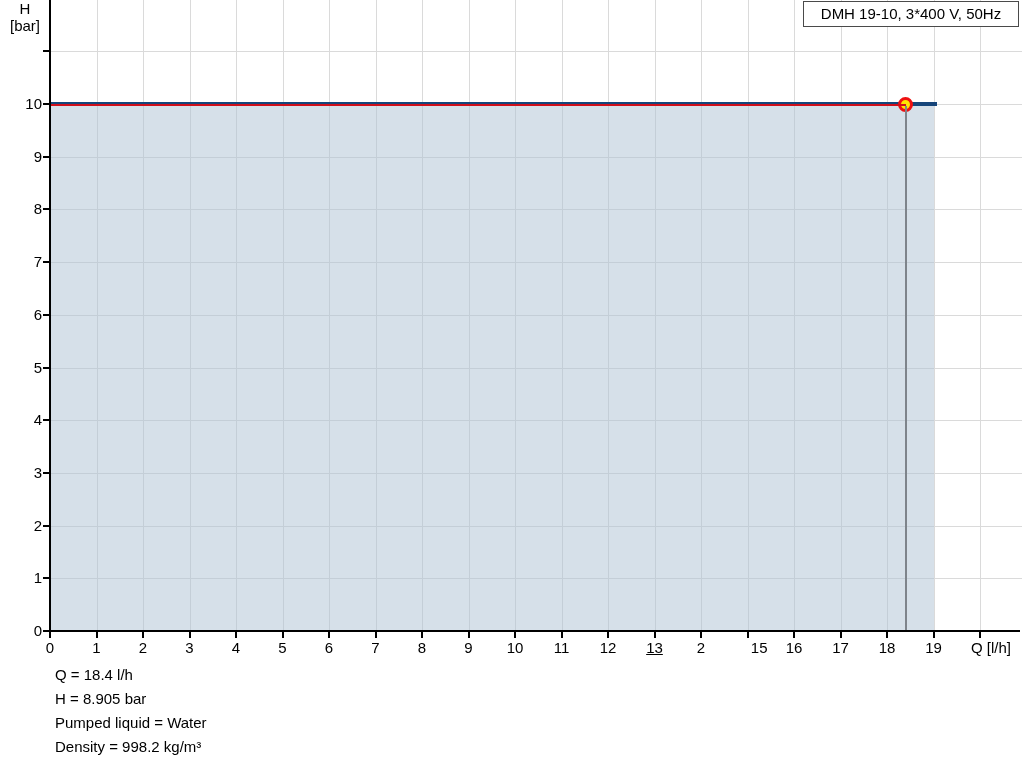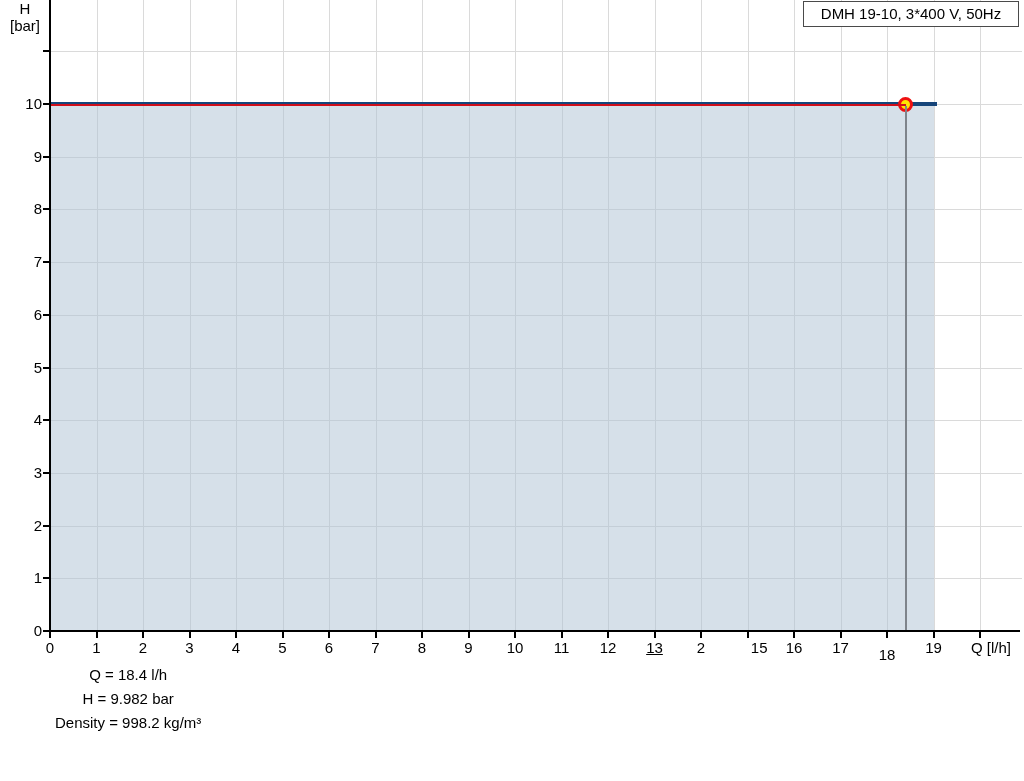--- a/index.html
+++ b/index.html
@@ -23,41 +23,42 @@
   .xlab{text-align:center;width:40px;}
   .ylab{text-align:right;width:34px;}
   #y-axis-title{left:2px;top:0px;width:46px;text-align:center;font-size:15px;line-height:17px;z-index:8;}
   #x-axis-title{left:958px;top:637px;width:66px;text-align:center;font-size:15px;line-height:22px;z-index:8;white-space:nowrap;}
   #curve-label-box{
     left:803px;top:1px;width:216px;height:26px;box-sizing:border-box;
     background:#fff;border:1px solid #4a4a4a;z-index:10;
     font-size:15px;line-height:24px;text-align:center;white-space:nowrap;
   }
   #footer-notes{left:55px;top:663px;font-size:15px;line-height:24px;z-index:8;}
-  .noteline{white-space:nowrap;text-align:center;}
+  .noteline{white-space:nowrap;}
 </style>
 </head>
 <body>
 
 <div id="stage">
 
   <div id="plot"></div>
 
   <div class="abs" id="y-axis-title">
     <div>H</div>
     <div>[bar]</div>
   </div>
 
   <div class="abs" id="x-axis-title">Q [l/h]</div>
 
   <div class="abs" id="curve-label-box">DMH 19-10, 3*400 V, 50Hz</div>
 
   <div class="abs" id="footer-notes">
     <div class="noteline">Q = 18.4 l/h</div>
-    <div class="noteline">H = 9.982 bar</div>
+    <div class="noteline">H = 8.905 bar</div>
+    <div class="noteline">Pumped liquid = Water</div>
     <div class="noteline">Density = 998.2 kg/m³</div>
   </div>
 
 <div class="abs gridline" style="left: 96.5px; top: 0px; width: 1px; height: 630px; background: rgb(218, 218, 218);"></div>
     <div class="abs gridline" style="left: 143px; top: 0px; width: 1px; height: 630px; background: rgb(218, 218, 218);"></div>
     <div class="abs gridline" style="left: 189.5px; top: 0px; width: 1px; height: 630px; background: rgb(218, 218, 218);"></div>
     <div class="abs gridline" style="left: 236px; top: 0px; width: 1px; height: 630px; background: rgb(218, 218, 218);"></div>
     <div class="abs gridline" style="left: 282.5px; top: 0px; width: 1px; height: 630px; background: rgb(218, 218, 218);"></div>
     <div class="abs gridline" style="left: 329px; top: 0px; width: 1px; height: 630px; background: rgb(218, 218, 218);"></div>
     <div class="abs gridline" style="left: 375.5px; top: 0px; width: 1px; height: 630px; background: rgb(218, 218, 218);"></div>
@@ -122,21 +123,21 @@
     <div class="abs ticklabel xlab" style="left: 634.5px; top: 637px; text-decoration: underline;">13</div>
     <div class="abs tick" style="left: 700px; top: 632px; width: 2px; height: 6px;"></div>
     <div class="abs ticklabel xlab" style="left: 681px; top: 637px;">2</div>
     <div class="abs tick" style="left: 746.5px; top: 632px; width: 2px; height: 6px;"></div>
     <div class="abs ticklabel xlab" style="left: 727.5px; top: 637px; text-align: right;">15</div>
     <div class="abs tick" style="left: 793px; top: 632px; width: 2px; height: 6px;"></div>
     <div class="abs ticklabel xlab" style="left: 774px; top: 637px;">16</div>
     <div class="abs tick" style="left: 839.5px; top: 632px; width: 2px; height: 6px;"></div>
     <div class="abs ticklabel xlab" style="left: 820.5px; top: 637px;">17</div>
     <div class="abs tick" style="left: 886px; top: 632px; width: 2px; height: 6px;"></div>
-    <div class="abs ticklabel xlab" style="left: 867px; top: 637px; margin-top: 7px;">18</div>
+    <div class="abs ticklabel xlab" style="left: 867px; top: 637px;">18</div>
     <div class="abs tick" style="left: 932.5px; top: 632px; width: 2px; height: 6px;"></div>
     <div class="abs ticklabel xlab" style="left: 913.5px; top: 637px;">19</div>
     <div class="abs tick" style="left: 979px; top: 632px; width: 2px; height: 6px;"></div>
     <div class="abs tick" style="left: 43px; top: 630px; width: 7px; height: 2px;"></div>
     <div class="abs ticklabel ylab" style="left: 8px; top: 620px;">0</div>
     <div class="abs tick" style="left: 43px; top: 577.3px; width: 7px; height: 2px;"></div>
     <div class="abs ticklabel ylab" style="left: 8px; top: 567.3px;">1</div>
     <div class="abs tick" style="left: 43px; top: 524.6px; width: 7px; height: 2px;"></div>
     <div class="abs ticklabel ylab" style="left: 8px; top: 514.6px;">2</div>
     <div class="abs tick" style="left: 43px; top: 471.9px; width: 7px; height: 2px;"></div>

